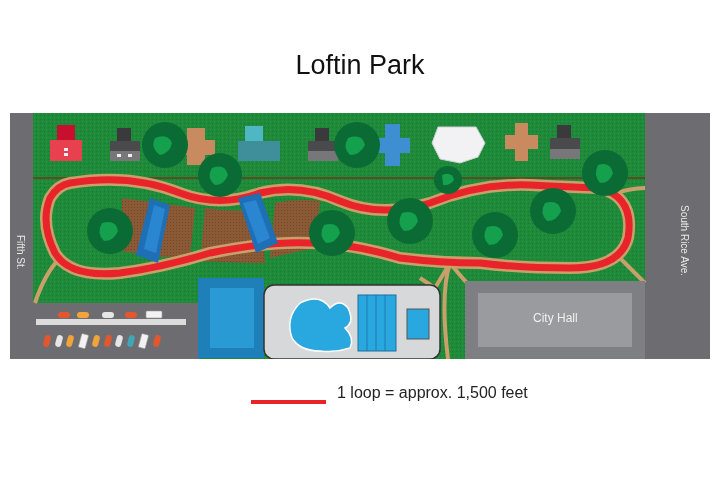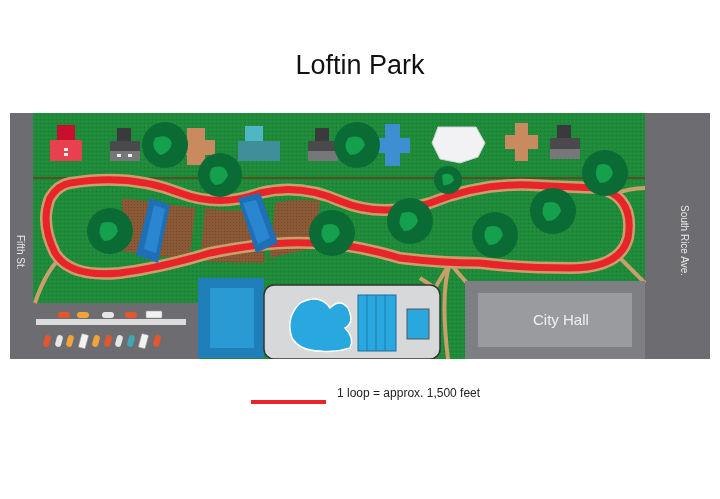--- a/index.html
+++ b/index.html
@@ -1,22 +1,22 @@
 <!DOCTYPE html>
 <html><head>
 <meta charset="utf-8">
 <style>
   html, body { margin:0; padding:0; background:#ffffff; }
   body { width:720px; height:499px; position:relative; overflow:hidden; font-family:"Liberation Sans", sans-serif; }
   .title { position:absolute; left:0; width:720px; top:50px; text-align:center; font-size:27px; color:#111; font-family:"Liberation Sans", sans-serif; }
   .map { position:absolute; left:10px; top:113px; width:700px; height:246px; }
   .street-label { position:absolute; color:#e8e8e8; font-size:10px; white-space:nowrap; font-family:"Liberation Sans", sans-serif; }
   .legend-line { position:absolute; left:251px; top:400px; width:75px; height:4px; background:#e8232a; }
-  .legend-text { position:absolute; left:337px; top:385px; font-size:12px; color:#222; line-height:16px; font-family:"Liberation Sans", sans-serif; }
-  .cityhall-label { position:absolute; color:#f0f0f0; font-size:15px; font-family:"Liberation Sans", sans-serif; }
+  .legend-text { position:absolute; left:337px; top:385px; font-size:16px; color:#222; line-height:16px; font-family:"Liberation Sans", sans-serif; }
+  .cityhall-label { position:absolute; color:#f0f0f0; font-size:12px; font-family:"Liberation Sans", sans-serif; }
 </style>
 </head>
 <body>
 
 <div class="title">Loftin Park</div>
 
 <svg class="map" viewBox="0 0 700 246" width="700" height="246" xmlns="http://www.w3.org/2000/svg">
   <defs>
     <pattern id="grassTex" width="4" height="4" patternUnits="userSpaceOnUse">
       <rect width="4" height="4" fill="#1f8a3a"></rect>

